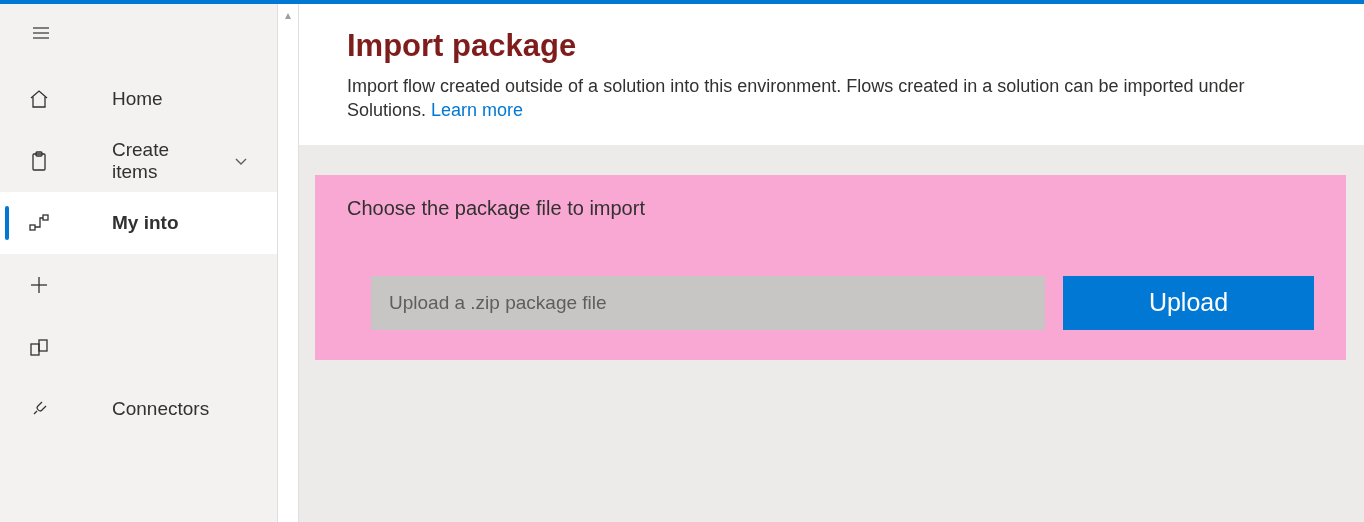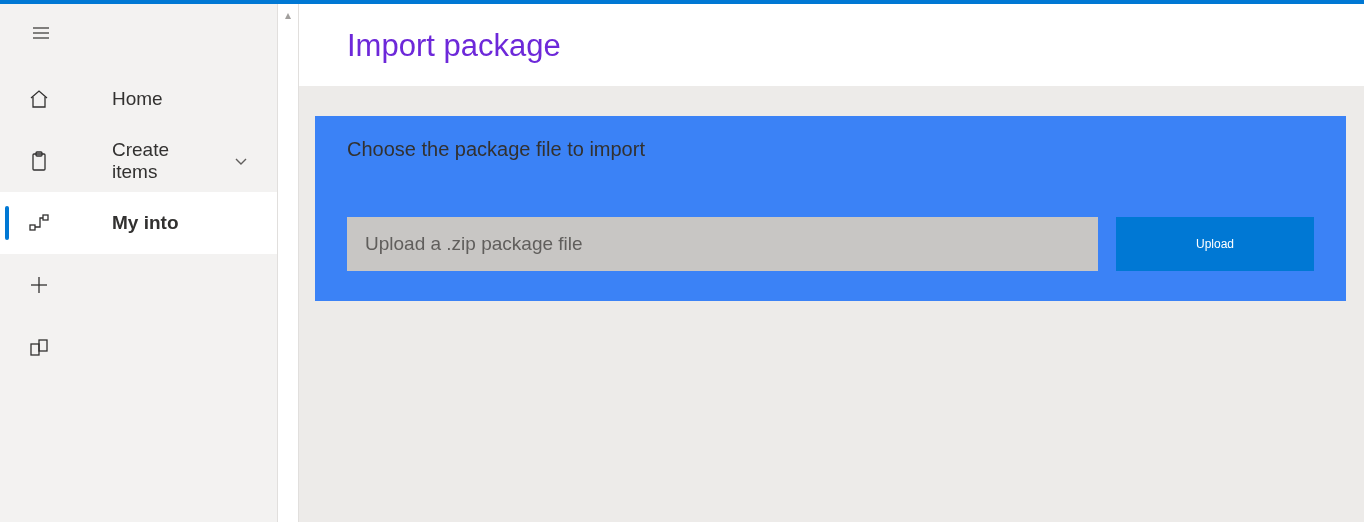--- a/index.html
+++ b/index.html
@@ -101,68 +101,70 @@
     height: 518px;
     background: #edebe9;
   }
 
   .header-pane {
     background: #ffffff;
     padding: 24px 0 22px 48px;
   }
   .page-title {
     font-size: 31px;
-    font-weight: 400;
-    color: #6d28d9;
+    font-weight: 700;
+    color: #7f1d1d;
+    margin-bottom: 10px;
   }
   .page-subtitle {
     font-size: 18px;
     color: #323130;
     max-width: 920px;
     line-height: 1.35;
   }
   .learn-more {
     color: #0078d4;
     text-decoration: none;
     cursor: pointer;
   }
 
   .card {
-    background: #3b82f6;
+    background: #f9a8d4;
     margin: 30px 18px 0 16px;
     padding: 22px 32px 30px 32px;
   }
   .card-title {
     font-size: 20px;
     font-weight: 400;
     color: #323130;
     margin-bottom: 56px;
   }
   .upload-row {
     display: flex;
     gap: 18px;
+    margin-left: 24px;
   }
   .upload-input {
     flex: 1;
     height: 54px;
     background: #c8c6c4;
     border: none;
     padding: 0 18px;
     font-size: 19px;
     color: #605e5c;
     font-family: inherit;
   }
   .upload-input::placeholder { color: #605e5c; }
   .upload-btn {
-    width: 198px;
+    width: 251px;
     height: 54px;
     background: #0078d4;
     color: #ffffff;
     border: none;
-    font-size: 12px;
+    font-size: 25px;
     font-family: inherit;
     cursor: pointer;
   }
 
 </style>
 </head>
 <body>
 
 <div class="topbar"></div>
 
@@ -227,33 +229,47 @@
 
     <div class="nav-item">
       <span class="nav-icon">
         <svg viewBox="0 0 22 22" fill="none" stroke="#323130" stroke-width="1.3">
           <rect x="11" y="4" width="8" height="11"></rect>
           <rect x="3" y="8" width="8" height="11"></rect>
         </svg>
       </span>
     </div>
 
+    <div class="nav-item">
+      <span class="nav-icon">
+        <svg viewBox="0 0 22 22" fill="none" stroke="#323130" stroke-width="1.3">
+          <path d="M14 4 L9 9"></path>
+          <path d="M18 8 L13 13"></path>
+          <path d="M9 9 A4 4 0 0 0 13 13"></path>
+          <path d="M6 16 L9 13"></path>
+        </svg>
+      </span>
+      <span class="nav-label">Connectors</span>
+    </div>
 
 
   </div>
 </nav>
 
 <div class="splitter">
   <div class="arrow-up">▴</div>
 </div>
 
 <main class="main">
 
   <div class="header-pane">
     <h1 class="page-title">Import package</h1>
+    <p class="page-subtitle">
+      <span>Import flow created outside of a solution into this environment. Flows created in a solution can be imported under Solutions. </span><a class="learn-more">Learn more</a>
+    </p>
   </div>
 
   <section class="card">
     <div class="card-title">Choose the package file to import</div>
     <div class="upload-row">
       <input type="text" class="upload-input" disabled="" placeholder="Upload a .zip package file" style="">
       <button class="upload-btn">Upload</button>
     </div>
   </section>
 

